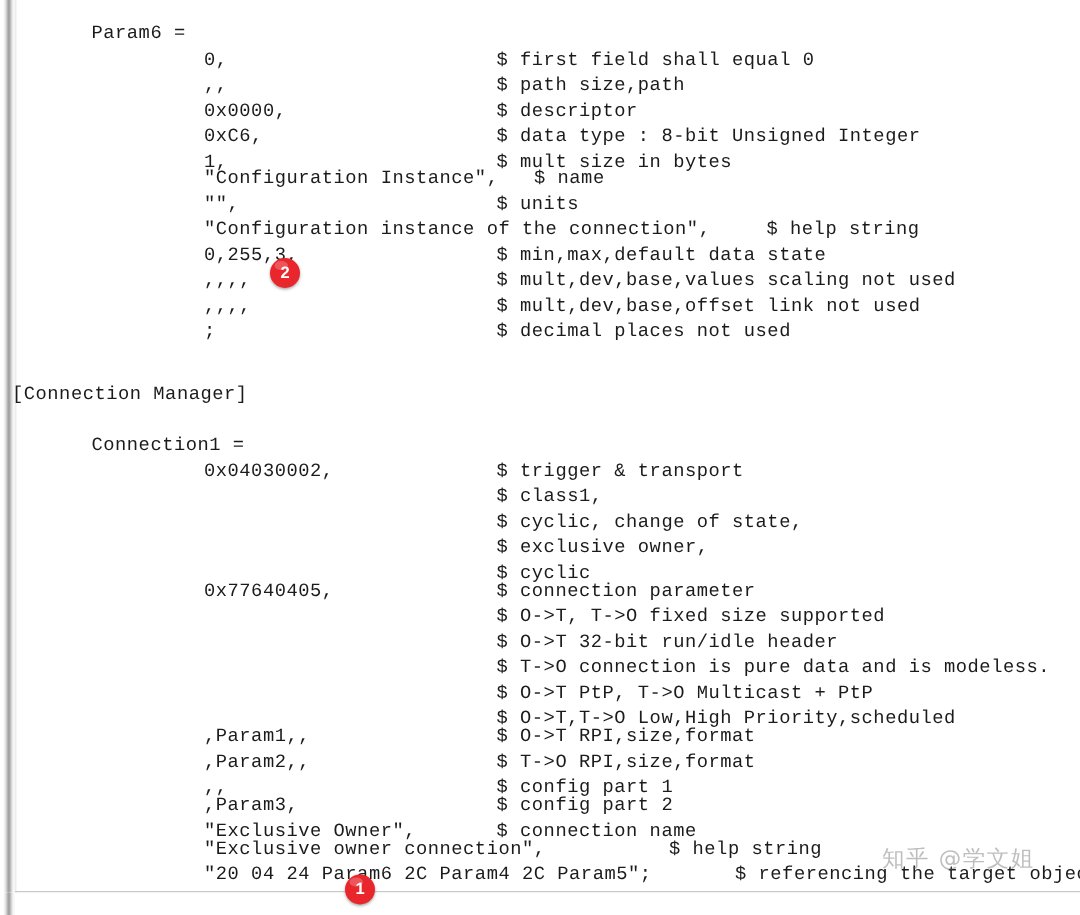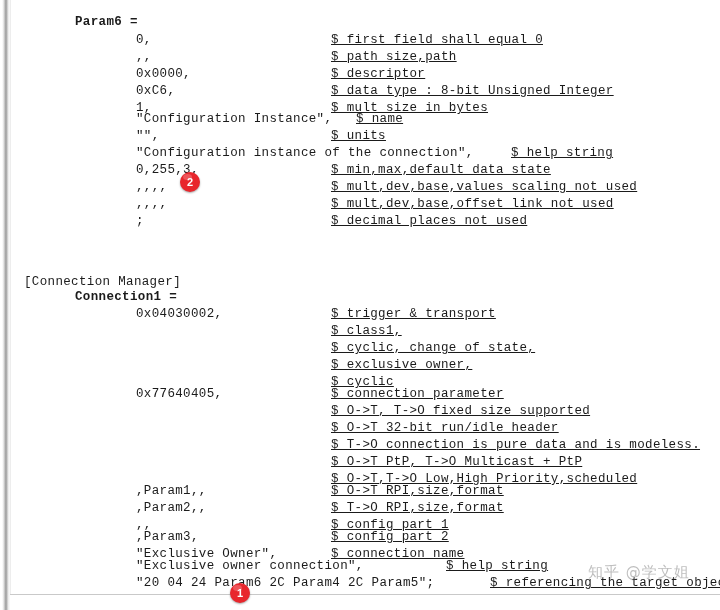--- a/index.html
+++ b/index.html
@@ -77,24 +77,24 @@
     font-family: "Liberation Mono", "DejaVu Sans Mono", monospace;
     font-size: 12.5px;
     color: #1b1b1b;
     letter-spacing: 0.35px;
   }
   .seg {
     position: absolute;
     white-space: pre;
     display: inline-block;
   }
-  .col-label  { left: 75px; font-weight: bold; }
+  .col-label  { left: 61px; }
   .col-value  { left: 136px; }
-  .col-cmt    { left: 331px; text-decoration: underline; }
-  .col-sect   { left: 24px; margin-top: 19px; }
+  .col-cmt    { left: 331px; }
+  .col-sect   { left: 8px; }
 
   
   .badge {
     position: absolute;
     border-radius: 50%;
     background: #e8262c;
     color: #ffffff;
     font-family: "Liberation Sans", sans-serif;
     font-size: 11px;
     font-weight: bold;

